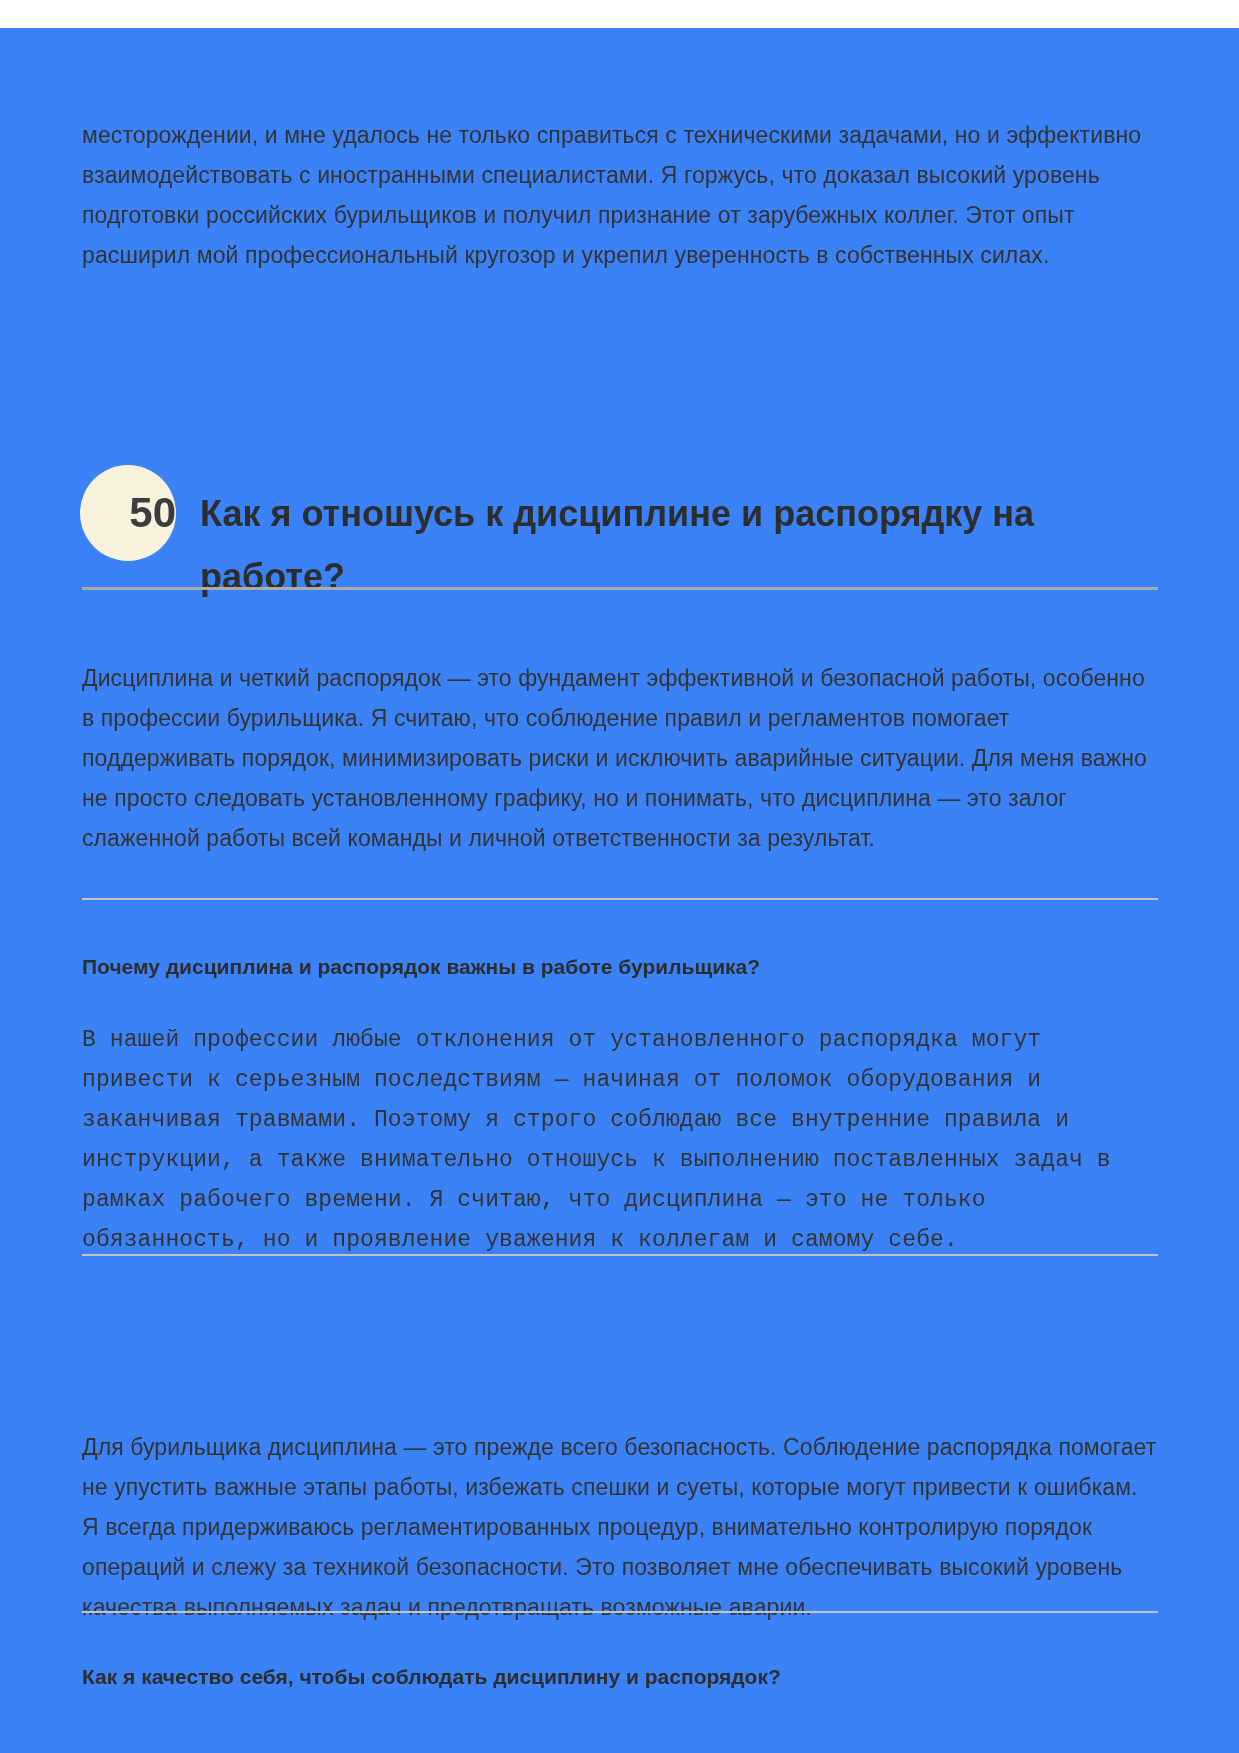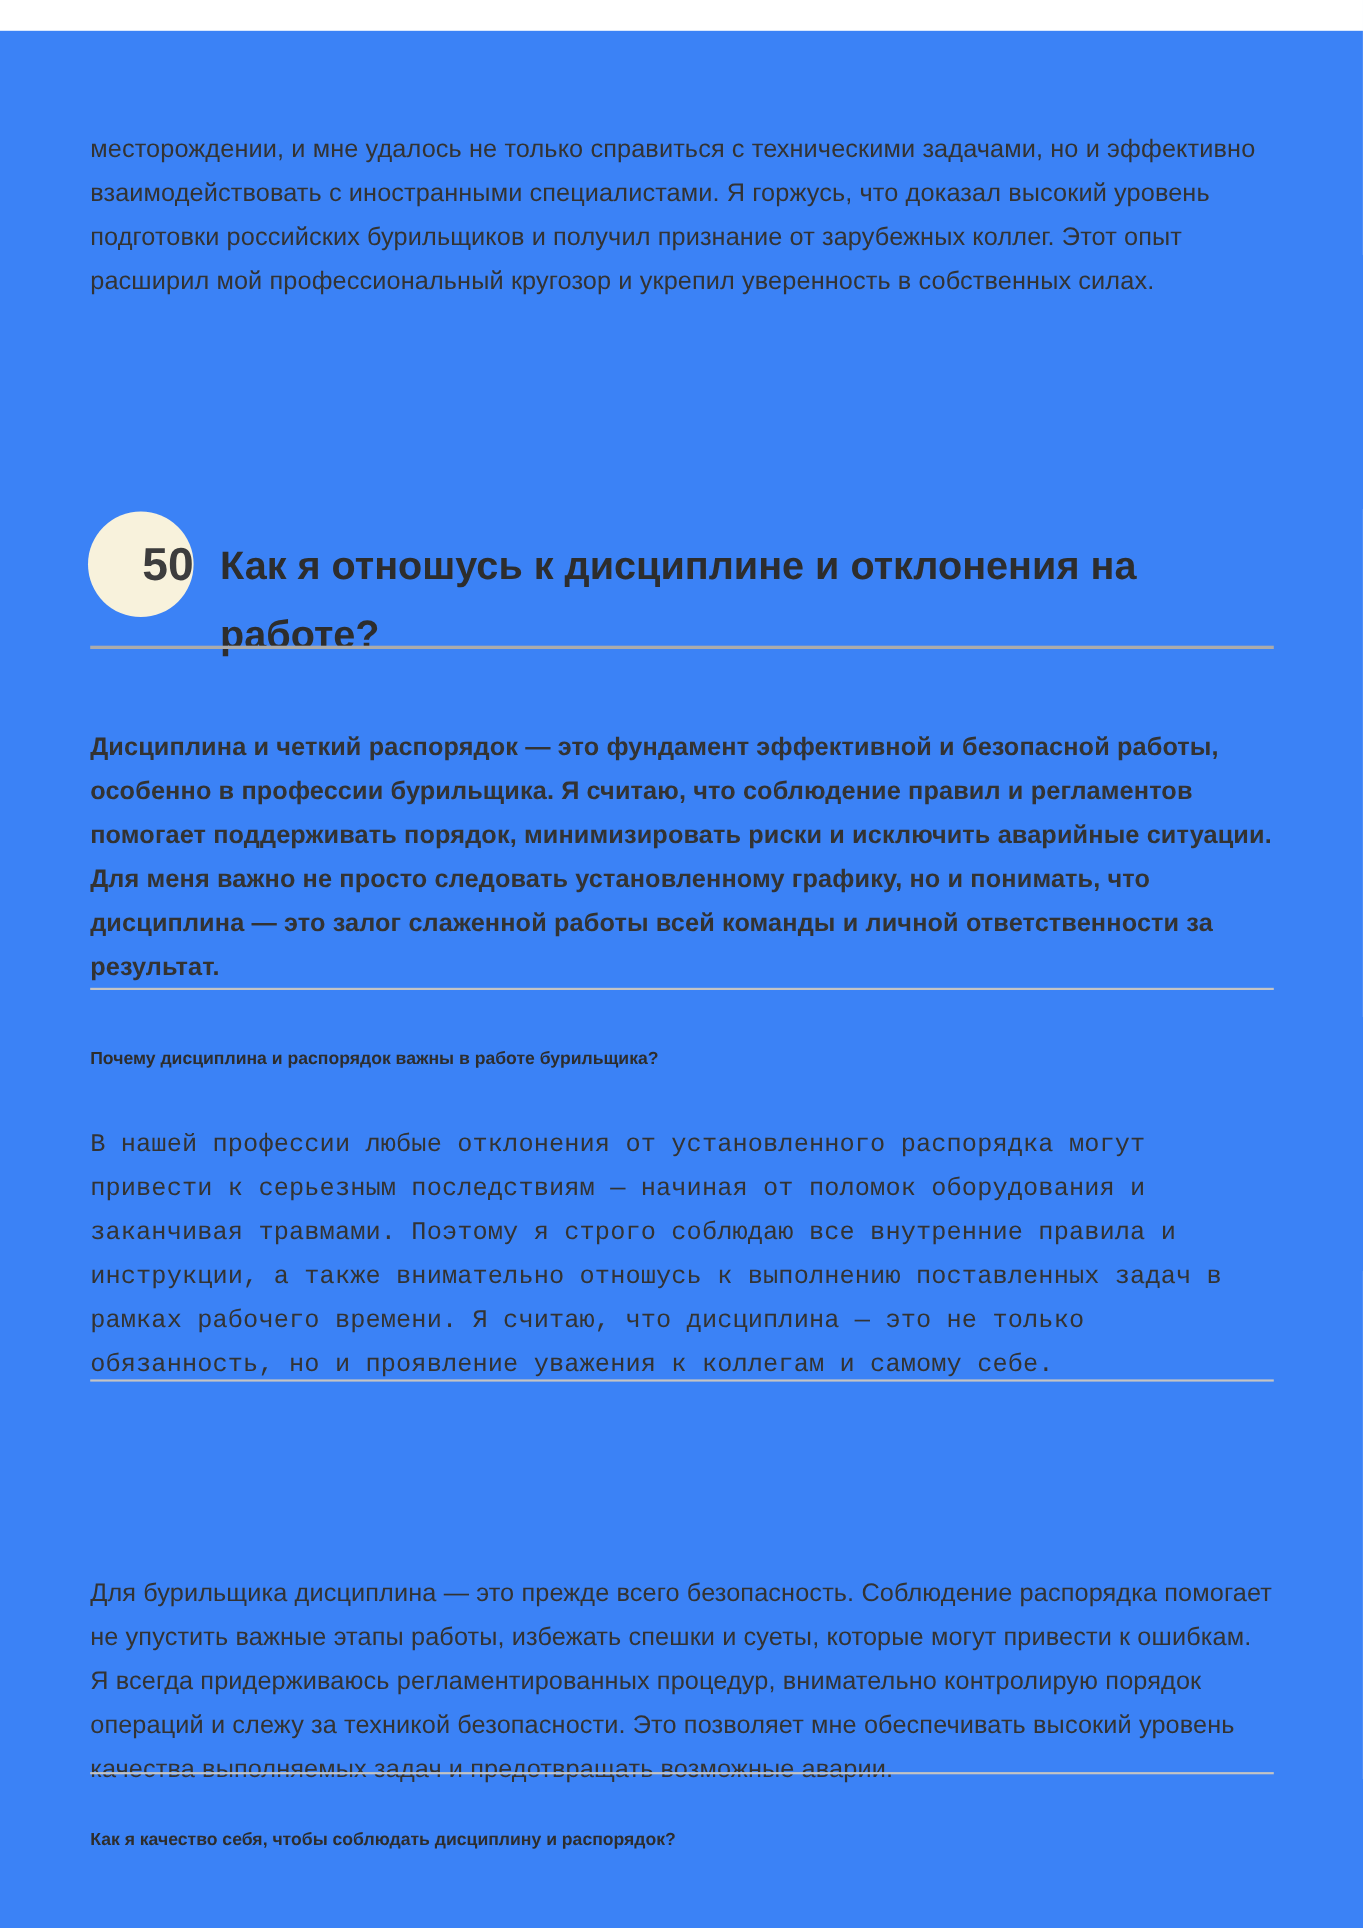--- a/index.html
+++ b/index.html
@@ -9,21 +9,21 @@
     background:#ffffff;
     font-family:"Liberation Sans", sans-serif;
     overflow:hidden;
   }
   .para {
     position:absolute; left:82px; width:1076px;
     font-size:23px; line-height:40px; color:#333333;
     letter-spacing:0.1px;
   }
   #p0 { top:64px; }
-  #p1 { top:607px;font-weight:bold; }
+  #p1 { top:607px; }
   #p2 { top:969px;font-family:Liberation Mono, monospace; }
   #p3 { top:1376px; }
 
   .badge {
     position:absolute; left:80px; top:437px;
     width:96px; height:96px; border-radius:50%;
     background:#f8f2dc;
     display:flex; align-items:center; justify-content:flex-end;
     font-size:42px; font-weight:bold; color:#3d3d3d;
   }
@@ -39,39 +39,39 @@
   .rule {
     position:absolute; left:82px; width:1076px; height:2px;
     background:#c4c4c4;
   }
   #ruleB { top:870px; }
   #ruleC { top:1226px; }
   #ruleD { top:1583px; }
 
   .subhead {
     position:absolute; left:82px; width:1078px;
-    font-size:16px; font-weight:bold; line-height:32px;
+    font-size:21px; font-weight:bold; line-height:32px;
     color:#2d2d2d;
   }
   #sub1 { top:906px; }
   #sub2 { top:1259px; }
   #sub3 { top:1616px; }
 </style>
 </head>
 <body>
 
 <div class="page" style="background: #3b82f6; margin-top: 28px;">
 
   <p class="para" id="p0">месторождении, и мне удалось не только справиться с техническими задачами, но и эффективно взаимодействовать с иностранными специалистами. Я горжусь, что доказал высокий уровень подготовки российских бурильщиков и получил признание от зарубежных коллег. Этот опыт расширил мой профессиональный кругозор и укрепил уверенность в собственных силах.</p>
 
   <div class="badge" style="background: rgb(248, 242, 220); color: rgb(61, 61, 61);">
     <span>50</span>
   </div>
 
-  <h1 class="qtitle">Как я отношусь к дисциплине и отклонения на работе?</h1>
+  <h1 class="qtitle">Как я отношусь к дисциплине и распорядку на работе?</h1>
 
   <div class="rule-main" style="background: rgb(171, 171, 171);"></div>
 
   <p class="para" id="p1">Дисциплина и четкий распорядок — это фундамент эффективной и безопасной работы, особенно в профессии бурильщика. Я считаю, что соблюдение правил и регламентов помогает поддерживать порядок, минимизировать риски и исключить аварийные ситуации. Для меня важно не просто следовать установленному графику, но и понимать, что дисциплина — это залог слаженной работы всей команды и личной ответственности за результат.</p>
 
   <div class="rule" id="ruleB" style="background: rgb(196, 196, 196);"></div>
 
   <h2 class="subhead" id="sub1">Почему дисциплина и распорядок важны в работе бурильщика?</h2>
 
   <p class="para" id="p2">В нашей профессии любые отклонения от установленного распорядка могут привести к серьезным последствиям — начиная от поломок оборудования и заканчивая травмами. Поэтому я строго соблюдаю все внутренние правила и инструкции, а также внимательно отношусь к выполнению поставленных задач в рамках рабочего времени. Я считаю, что дисциплина — это не только обязанность, но и проявление уважения к коллегам и самому себе.</p>

